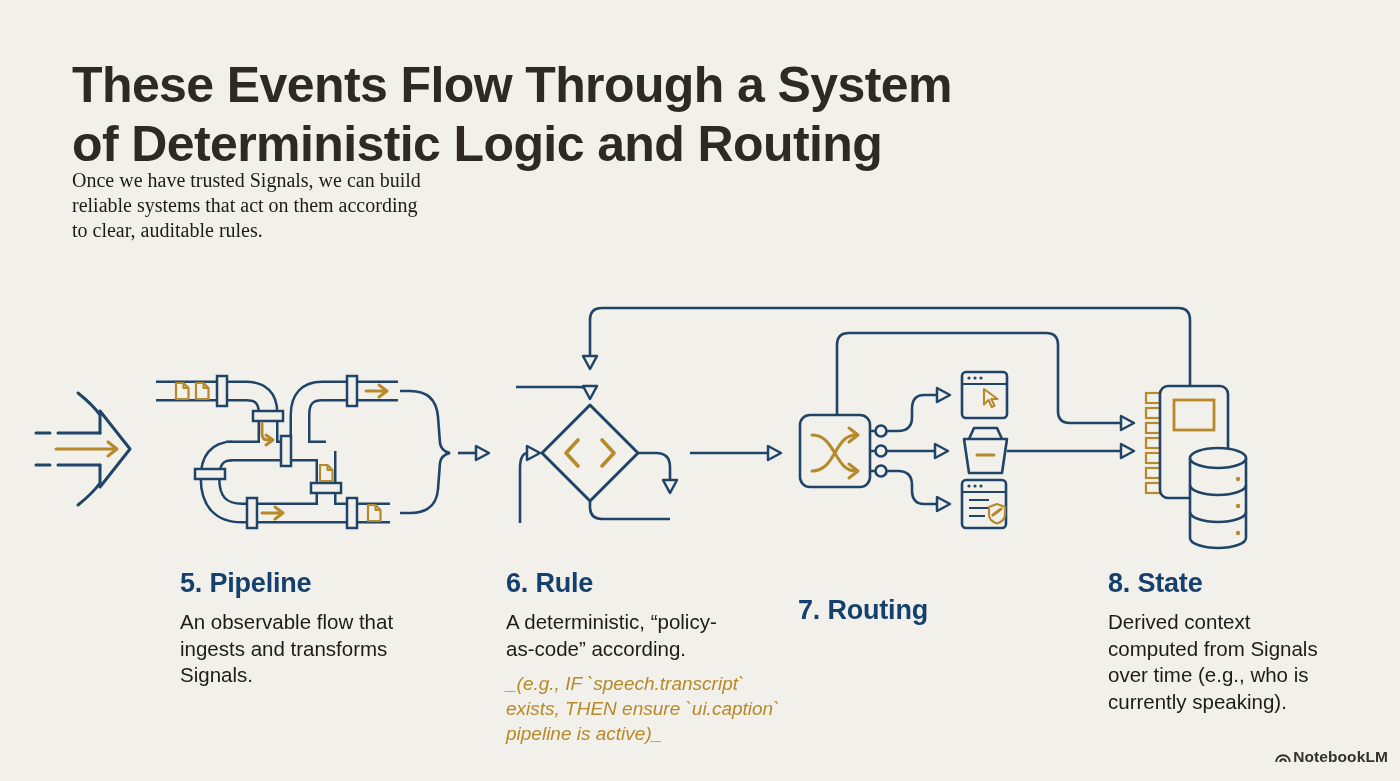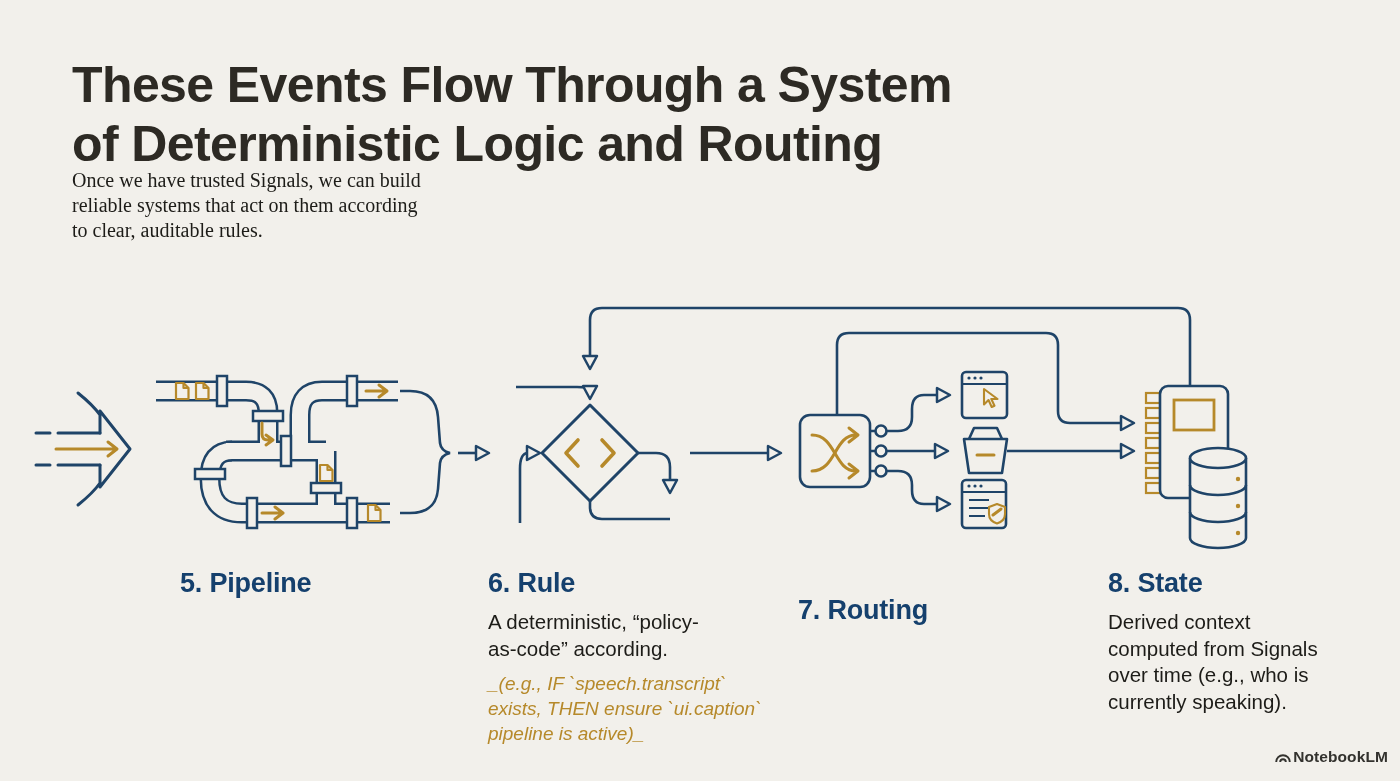--- a/index.html
+++ b/index.html
@@ -41,21 +41,21 @@
   .gr{fill:none;stroke:var(--accent-gold);stroke-width:2.8;}
   .pinr{fill:var(--background);stroke:var(--accent-gold);stroke-width:2.2;}
   .bgfill{fill:var(--background);}
   .ndot{fill:var(--line-navy);}
   .gdot{fill:var(--accent-gold);}
   
   .cap{position:absolute;top:568px;width:292px;}
   .cap h3{font-size:27px;font-weight:800;color:var(--heading-blue);letter-spacing:-0.2px;margin-bottom:10px;}
   .cap .body{font-size:20.5px;line-height:1.3;color:var(--body-ink);white-space:pre-line;}
   .cap .note{font-size:19px;line-height:1.3;font-style:italic;color:var(--accent-gold);white-space:pre-line;margin-top:10px;}
-  .cap1{left:170px;margin-left:10px;} .cap2{left:488px;} .cap3{left:798px;margin-top:27px;} .cap4{left:1108px;}
+  .cap1{left:170px;margin-left:10px;} .cap2{left:506px;} .cap3{left:798px;margin-top:27px;} .cap4{left:1108px;}
   .brand{
     position:absolute;right:12px;top:748px;display:flex;align-items:center;gap:1px;
     color:var(--brand-ink);font-size:15.5px;font-weight:600;letter-spacing:0.1px;
   }
 </style>
 </head>
 <body>
 
 <h1 class="title">These Events Flow Through a System
 of Deterministic Logic and Routing</h1>
@@ -212,20 +212,23 @@
       <path class="ln" d="M1190 192 A28 10 0 0 0 1246 192 M1190 219 A28 10 0 0 0 1246 219"></path>
       <circle class="gdot" cx="1238" cy="186" r="2.2"></circle>
       <circle class="gdot" cx="1238" cy="213" r="2.2"></circle>
       <circle class="gdot" cx="1238" cy="240" r="2.2"></circle>
     </g>
   </g>
 </svg>
 
 <div class="cap cap1">
   <h3>5. Pipeline</h3>
+  <p class="body">An observable flow that
+ingests and transforms
+Signals.</p>
 </div>
 <div class="cap cap2">
   <h3>6. Rule</h3>
   <p class="body">A deterministic, “policy-
 as-code” according.</p>
   <p class="note">_(e.g., IF `speech.transcript`
 exists, THEN ensure `ui.caption`
 pipeline is active)_</p>
 </div>
 <div class="cap cap3">

